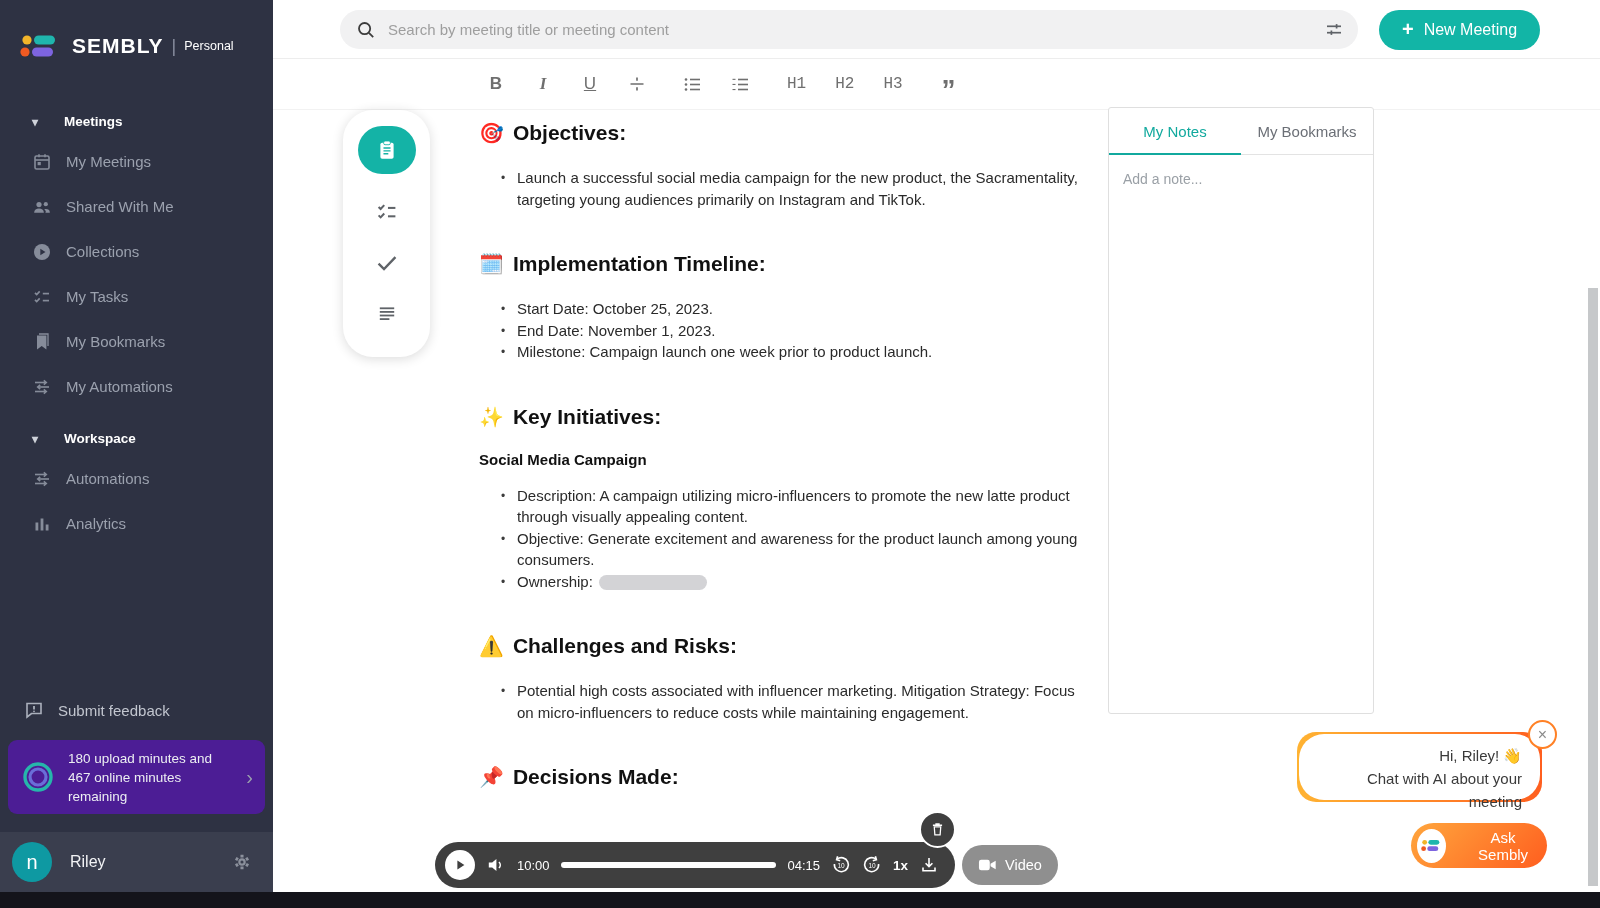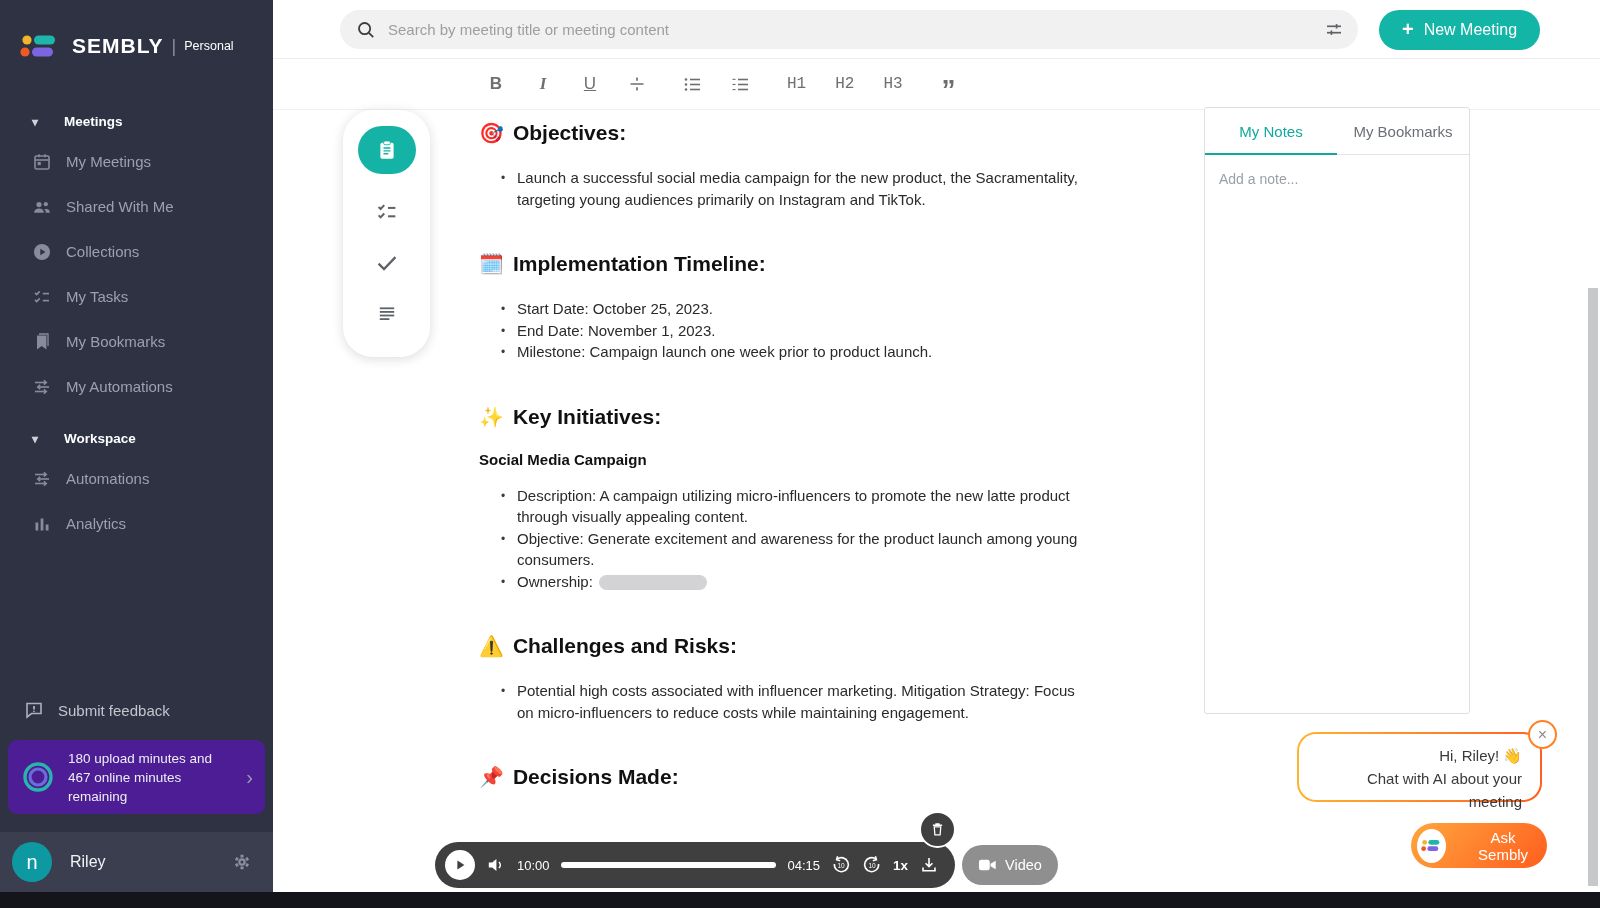--- a/index.html
+++ b/index.html
@@ -118,21 +118,21 @@
     position:relative; padding-left:16px; font-size:15px; line-height:21.5px; color:#2a2a2a;
   }
   .doc li::before { content:"•"; position:absolute; left:0; top:1px; font-size:12px; color:#3c3c3c; }
   .redact-pill {
     display:inline-block; width:108px; height:15px; background:#d3d3d6; border-radius:8px;
     vertical-align:middle; margin-left:6px;
   }
 
   
   .notes-panel {
-    position:absolute; left:1204px; top:107px; width:266px; height:607px;
+    position:absolute; left:1108px; top:107px; width:266px; height:607px;
     background:#fff; border:1px solid #dfdfdf; border-radius:3px;
   }
   .notes-tabs { display:flex; height:47px; border-bottom:1px solid #e3e3e3; }
   .notes-tab {
     flex:1; display:flex; align-items:center; justify-content:center; font-size:15px;
     color:#6b6f76; cursor:pointer; position:relative;
   }
   .notes-tab.active { color:#11a99e; }
   .notes-tab.active::after {
     content:""; position:absolute; left:0; right:0; bottom:-1px; height:2.5px; background:#11a99e;
@@ -169,21 +169,21 @@
     display:flex; align-items:center; justify-content:center; gap:8px;
     font-family:"Liberation Sans", sans-serif;
   }
 
   
   .chat-popup {
     position:absolute; left:1297px; top:732px; width:245px; height:70px; border-radius:19px;
     background:linear-gradient(90deg,#ffb332,#ff5f1f); padding:2px; z-index:2;
   }
   .chat-inner {
-    width:100%; height:100%; background:#fff; border-radius:17px; padding:10px 18px 0 12px;
+    width:100%; height:100%; background:#fff; border-radius:25px; padding:10px 18px 0 12px;
     text-align:right; font-size:15px; color:#3a3a3a; line-height:23px;
   }
   .chat-close {
     position:absolute; left:1528px; top:720px; width:29px; height:29px; border-radius:50%;
     background:#fff; border:2px solid #ff8126; color:#8a8a8a; font-size:16px;
     display:flex; align-items:center; justify-content:center; cursor:pointer; z-index:4;
   }
   .ask-sembly {
     position:absolute; left:1411px; top:823px; width:136px; height:45px; border:none;
     border-radius:23px; background:linear-gradient(135deg,#ffa63d,#ff5e1f); color:#fff;

